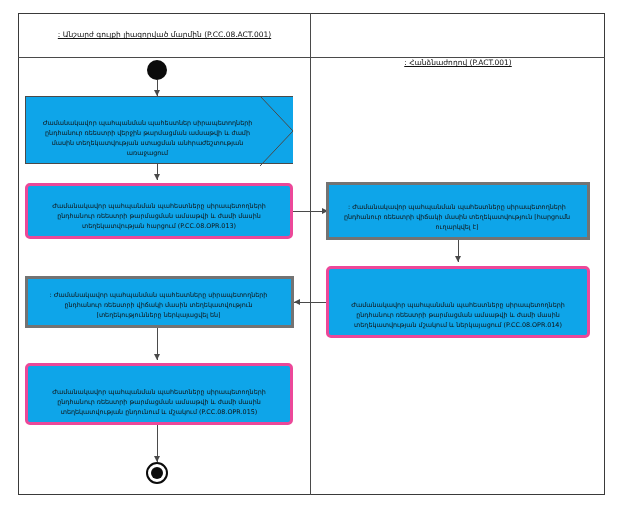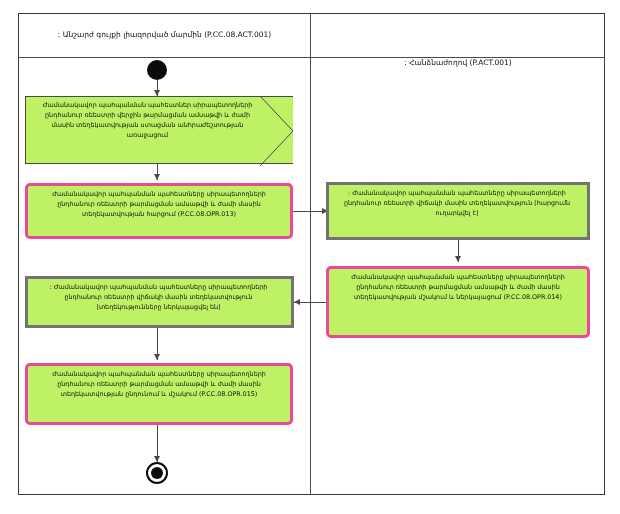--- a/index.html
+++ b/index.html
@@ -53,31 +53,32 @@
     height: 44px;
     display: flex;
     align-items: center;
     justify-content: center;
     text-align: center;
     font-size: 7.5px;
     color: #111111;
     line-height: 1.25;
     padding: 0 6px;
     box-sizing: border-box;
+    text-decoration: underline;
   }
   .lane-header.left  { left: 19px;  width: 291px; }
   .lane-header.right { left: 311px; width: 294px; margin-top: 28px; }
 
   
   .node {
     position: absolute;
     box-sizing: border-box;
-    background: #bef264;
+    background: #0ea5e9;
     display: flex;
-    align-items: flex-start;
+    align-items: flex-end;
     justify-content: center;
     text-align: center;
     font-size: 6.4px;
     line-height: 1.55;
     color: #111111;
     padding: 4px 10px;
   }
   .node-round {
     border: 3px solid #ec4899;
     border-radius: 5px;

